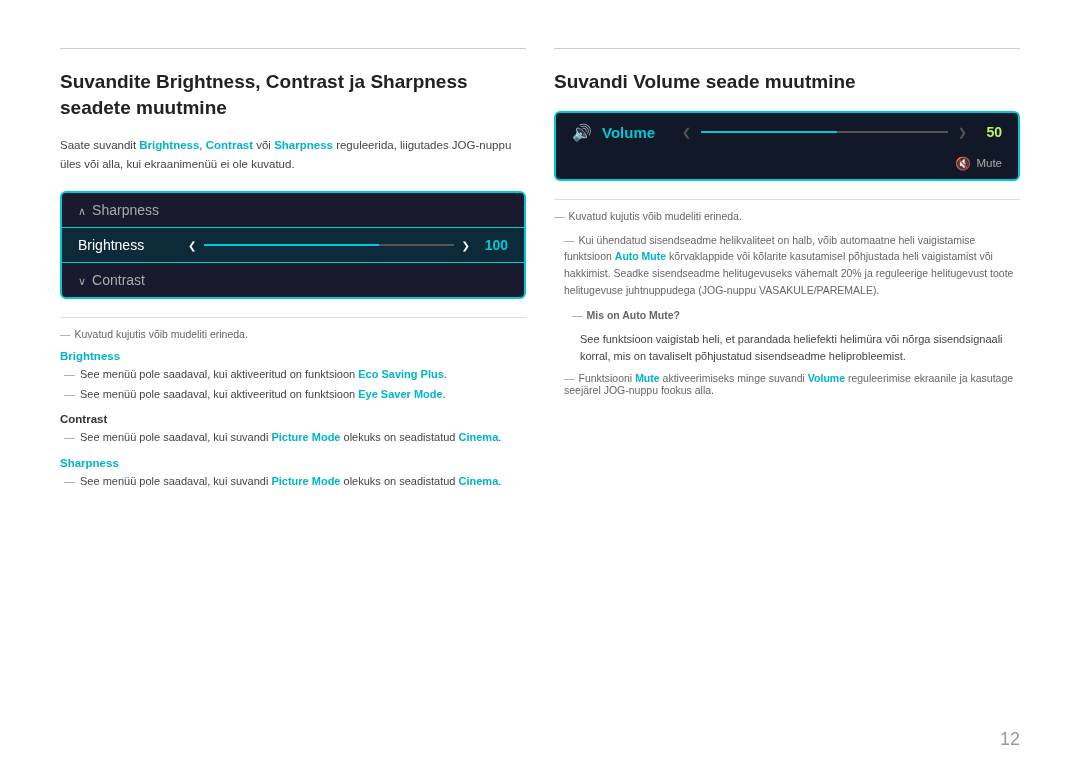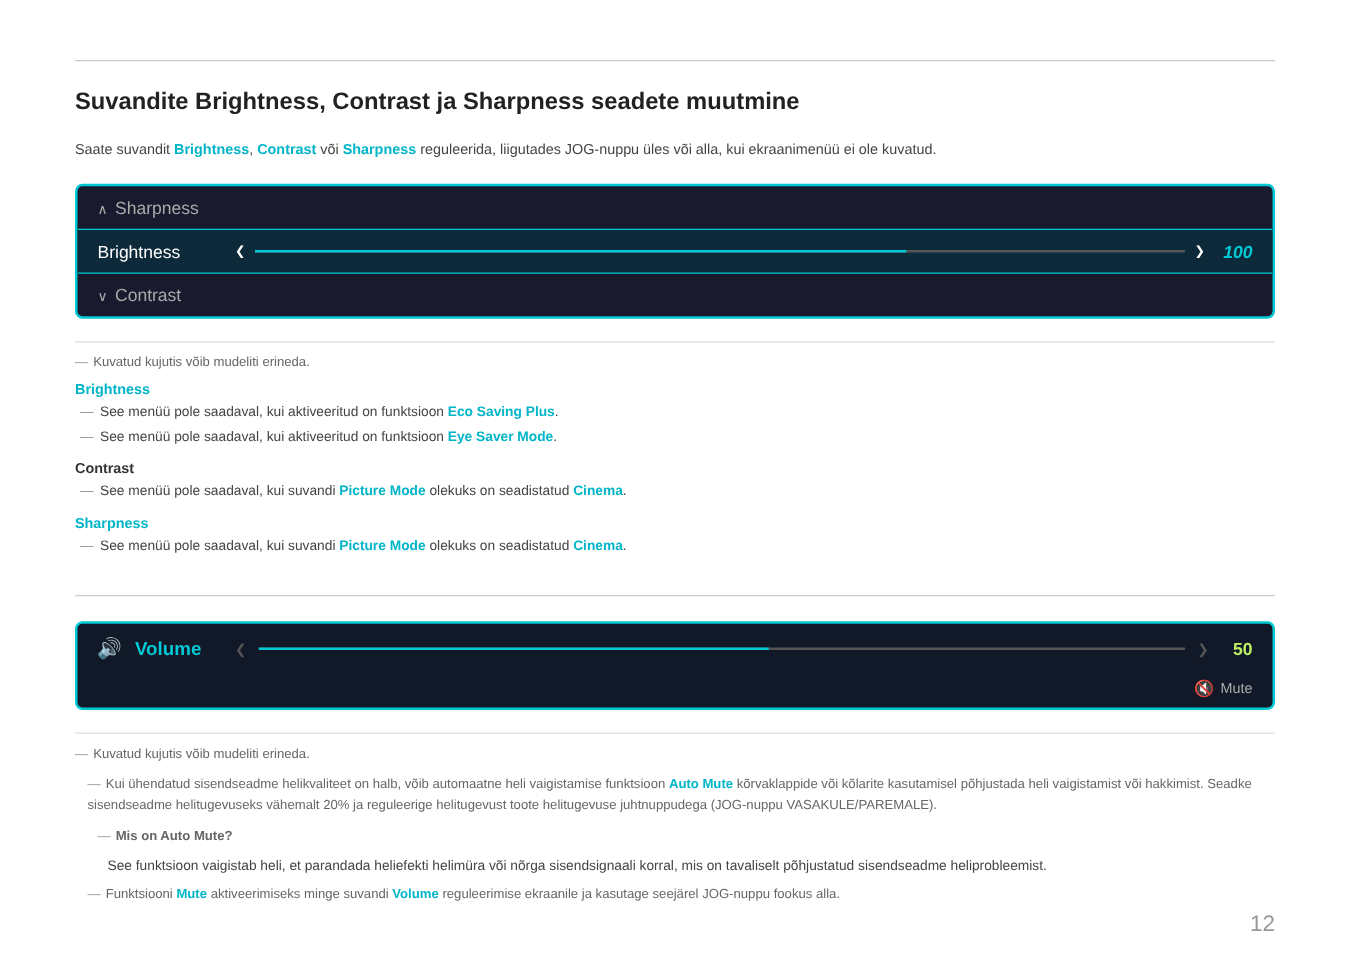--- a/index.html
+++ b/index.html
@@ -8,21 +8,21 @@
       font-family: 'Segoe UI', Arial, sans-serif;
       font-size: 12px;
       color: #333;
       width: 1080px;
       height: 763px;
       overflow: hidden;
       position: relative;
     }
     .page {
       display: flex;
-      flex-direction: column;
+      flex-direction: row;
       padding: 48px 60px 40px 60px;
       gap: 28px;
       height: 100%;
     }
     .left-col {
       flex: 1;
       border-top: 1.5px solid #ccc;
       padding-top: 20px;
     }
     .right-col {
@@ -98,21 +98,20 @@
       height: 2px;
       background: #00c8d4;
       width: 70%;
     }
     .osd-slider-value {
       color: #00c8d4;
       font-size: 14px;
       font-weight: 600;
       min-width: 30px;
       text-align: right;
-      font-style: italic;
     }
     .chevron-up::before { content: '∧'; font-size: 11px; }
     .chevron-down::before { content: '∨'; font-size: 11px; }
 
     
     .note-line {
       font-size: 10.5px;
       color: #666;
       margin-bottom: 10px;
       display: flex;
@@ -282,20 +281,21 @@
     </div>
 
     <div class="section-label cyan-bold">Sharpness</div>
     <div class="bullet-note">
       <span class="bullet-dash">—</span>
       <span><span>See menüü pole saadaval, kui suvandi </span><span class="cyan-bold">Picture Mode</span><span> olekuks on seadistatud </span><span class="cyan-bold">Cinema</span><span>.</span></span>
     </div>
   </div>
 
   <div class="right-col">
+    <h1>Suvandi Volume seade muutmine</h1>
 
 
     <div class="volume-osd">
       <div class="volume-row">
         <span class="volume-icon">🔊</span>
         <span class="volume-label">Volume</span>
         <span class="volume-arrow-left">❮</span>
         <div class="volume-slider-track">
           <div class="volume-slider-fill"></div>
         </div>

